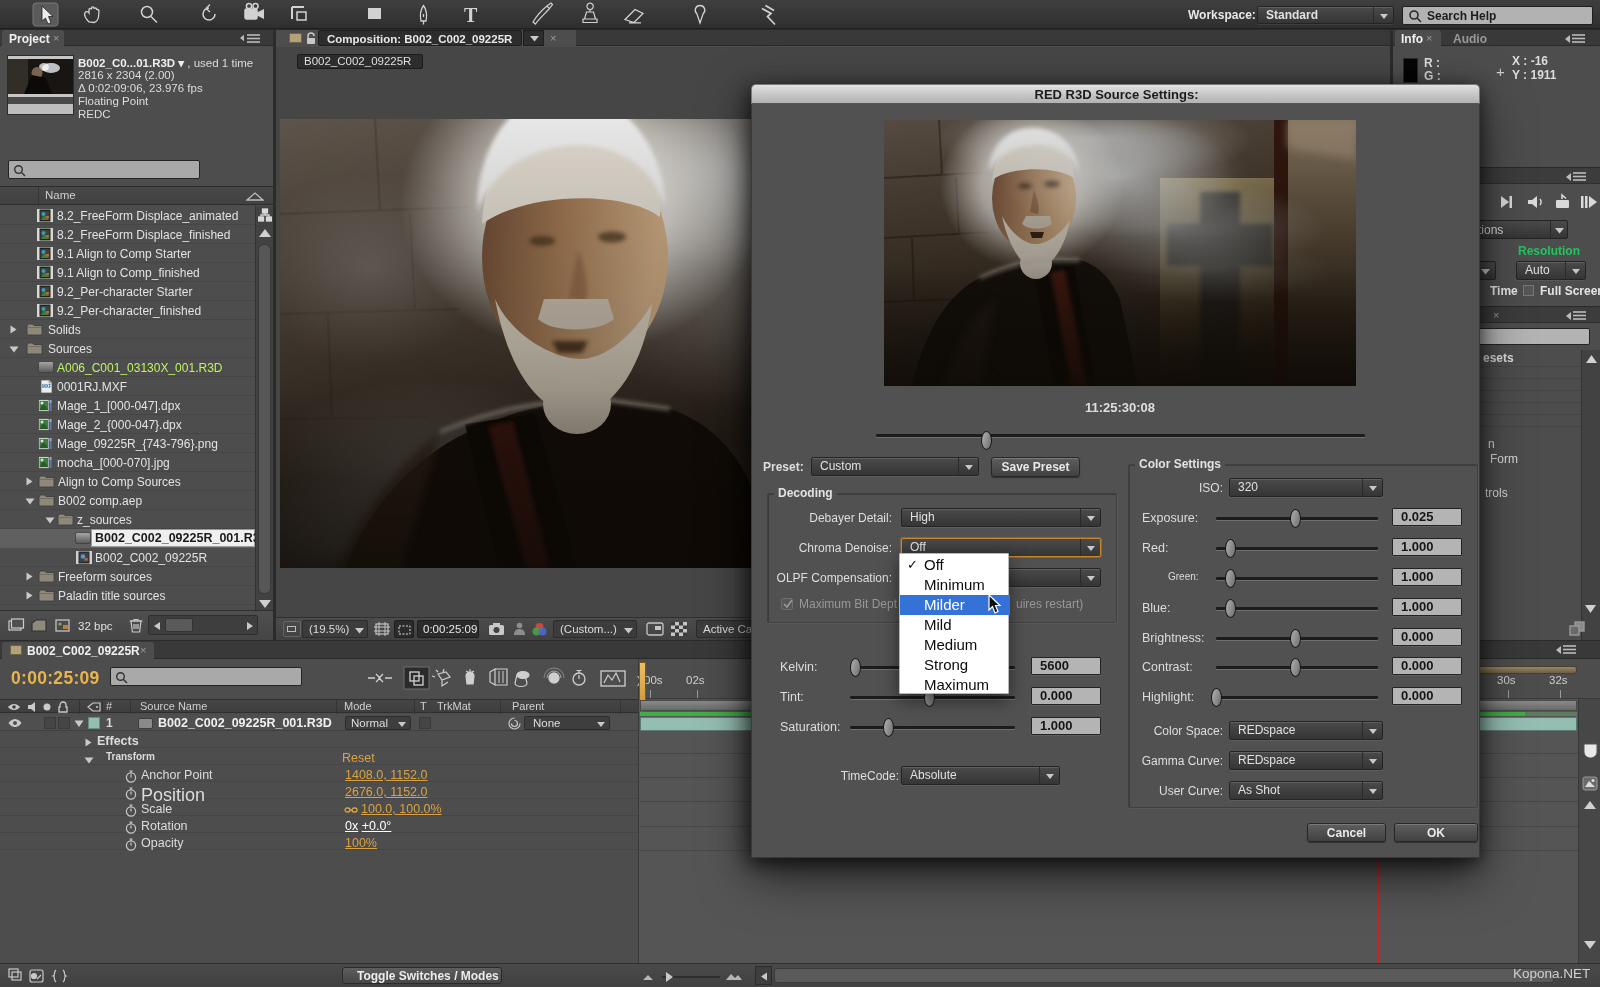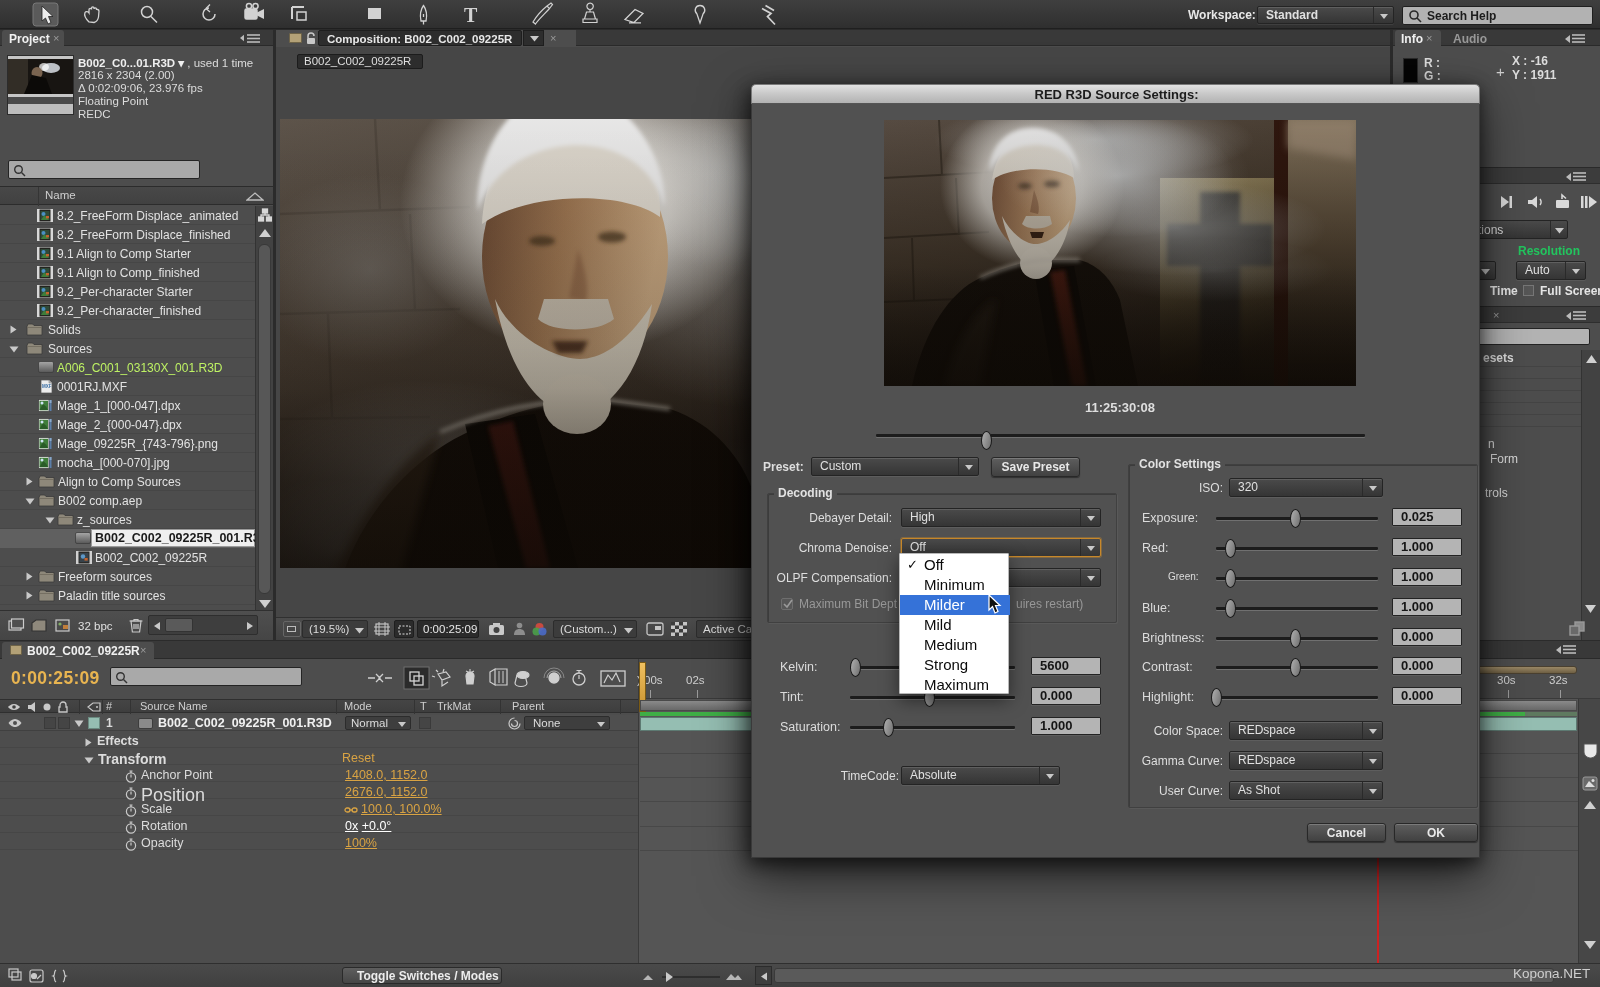--- a/index.html
+++ b/index.html
@@ -793,21 +793,21 @@
         <div class="abs" style="left:0;top:84px;width:638px;height:1px;background:#464646;"></div>
         <div class="abs" style="left:0;top:101px;width:638px;height:1px;background:#464646;"></div>
         <div class="abs" style="left:0;top:118px;width:638px;height:1px;background:#464646;"></div>
     <svg class="abs" style="left:84px;top:7px;" width="9" height="10">
           <path d="M1.5 0.5 L7.5 4.5 L1.5 8.5 Z" fill="#c9c9c9"></path>
         </svg>
     <div class="txt b" style="left:97px;top:3px;font-size:12.5px;">Effects</div>
     <svg class="abs" style="left:84px;top:25px;" width="10" height="9">
           <path d="M0.5 1.5 L9.5 1.5 L5 7.5 Z" fill="#c9c9c9"></path>
         </svg>
-    <div class="txt b" style="left:98px;top:20px;font-size:14px;">Transform</div>
+    <div class="txt b" style="left:106px;top:20px;font-size:10px;">Transform</div>
     <div class="txt" style="left:342px;top:20px;font-size:12.5px;color:#d9a343;">Reset</div>
     <svg class="abs" style="left:125px;top:39px;" width="12" height="13" viewBox="0 0 12 13">
           <circle cx="6" cy="7.5" r="4.6" fill="none" stroke="#c9c9c9" stroke-width="1.2"></circle>
           <path d="M4.5 1 h3 M6 1 v2 M6 7.5 v-3" stroke="#c9c9c9" stroke-width="1.2" fill="none"></path>
         </svg>
     <div class="txt" style="left:141px;top:37px;font-size:12.5px;">Anchor Point</div>
     <div class="txt" style="left:345px;top:37px;font-size:12.5px;color:#d9a343;text-decoration:underline;">1408.0, 1152.0</div>
     <svg class="abs" style="left:125px;top:56px;" width="12" height="13" viewBox="0 0 12 13">
           <circle cx="6" cy="7.5" r="4.6" fill="none" stroke="#c9c9c9" stroke-width="1.2"></circle>
           <path d="M4.5 1 h3 M6 1 v2 M6 7.5 v-3" stroke="#c9c9c9" stroke-width="1.2" fill="none"></path>

